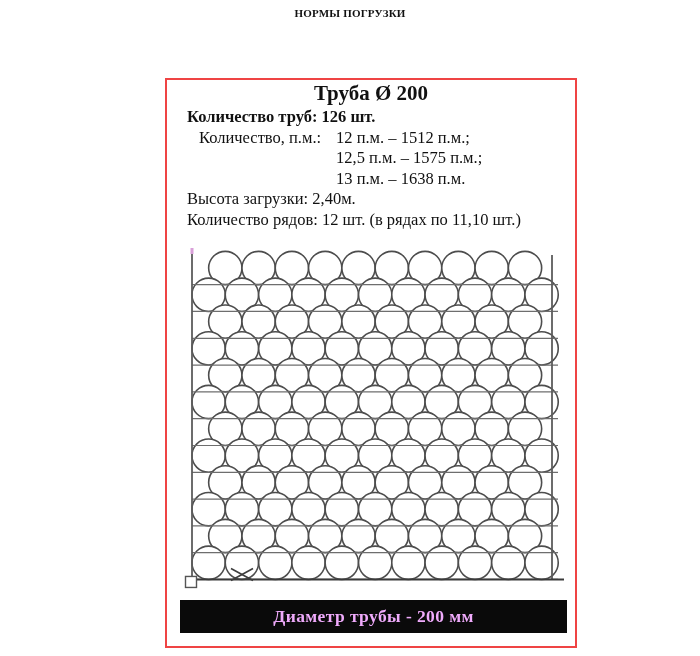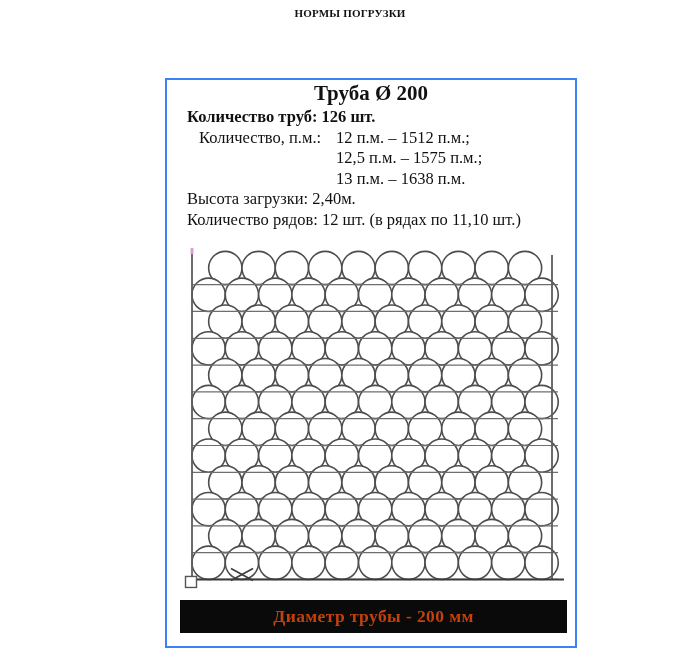--- a/index.html
+++ b/index.html
@@ -14,21 +14,21 @@
   .header{text-align:center;padding-top:7px;}
   .doc-title{
     font-size:11px;font-weight:bold;margin:0;letter-spacing:.2px;
   }
   .doc-subtitle{
     font-size:16px;font-weight:bold;line-height:19px;margin-top:3px;
   }
   .card{
     position:absolute;left:165px;top:78px;
     width:412px;height:570px;
-    border:2px solid #3b82f6;
+    border:2px solid #ef4444;
     box-sizing:border-box;
     background:#fff;
   }
   .card-title{
     text-align:center;font-size:21px;font-weight:bold;
     margin-top:1px;line-height:24px;
   }
   .info{
     padding-left:20px;padding-right:6px;margin-top:2px;
     font-size:16.5px;line-height:20.5px;
@@ -235,18 +235,18 @@
         <line x1="25" y1="336.4" x2="391" y2="336.4" stroke="#6e6e6e" stroke-width="1.2"></line>
         <line x1="25" y1="6" x2="25" y2="336.45" stroke="#5c5c5c" stroke-width="1.8"></line>
         <line x1="385" y1="12" x2="385" y2="336.45" stroke="#5c5c5c" stroke-width="1.8"></line>
         <line x1="20" y1="336.45" x2="397" y2="336.45" stroke="#3a3a3a" stroke-width="2"></line>
         <rect x="18.5" y="333.45" width="11" height="11" fill="#ffffff" stroke="#555" stroke-width="1.4"></rect>
         <line x1="64" y1="325.45" x2="86" y2="337.45" stroke="#3d3d3d" stroke-width="1.6"></line>
         <line x1="64" y1="337.45" x2="86" y2="325.45" stroke="#3d3d3d" stroke-width="1.6"></line>
         <rect x="23.5" y="5" width="3" height="6" fill="#d9a0d9"></rect>
       </svg>
 
-    <div class="banner" id="banner" style="background: rgb(10, 10, 10); color: #c2410c;">
+    <div class="banner" id="banner" style="background: rgb(10, 10, 10); color: #f0abfc;">
       <span>Диаметр трубы - 200 мм</span>
     </div>
   </div>
 
 </div>
 
 </body></html>

